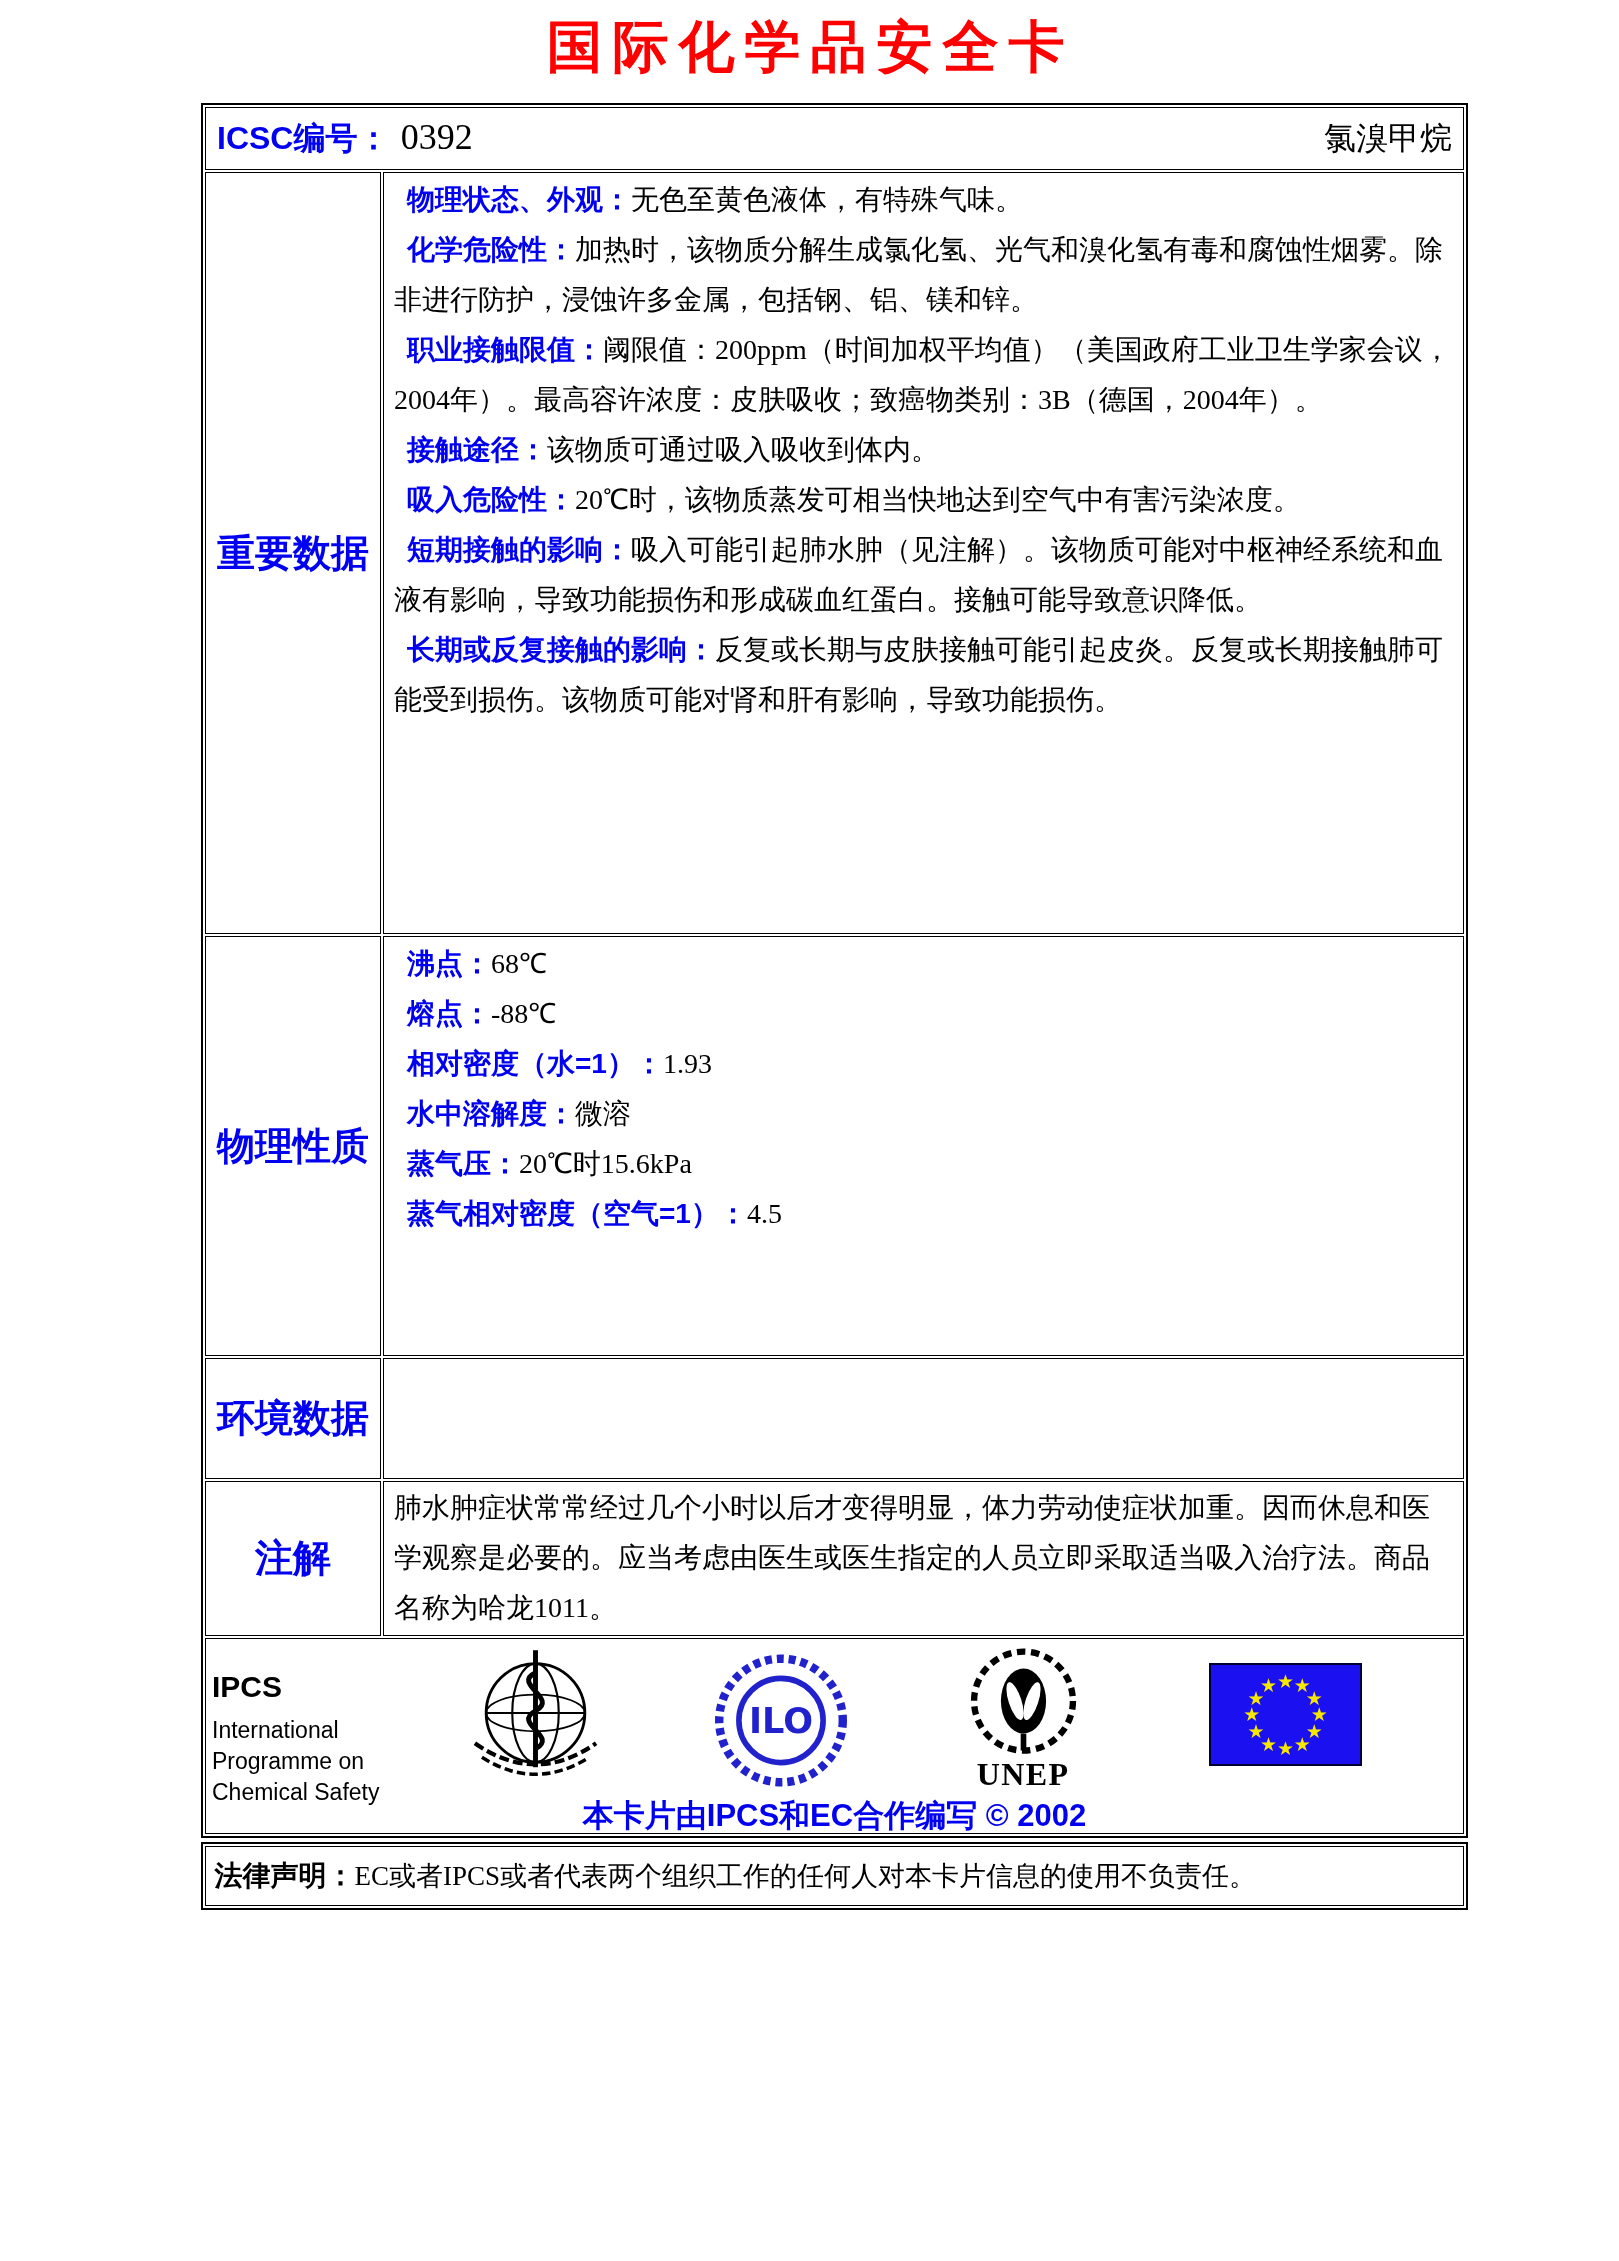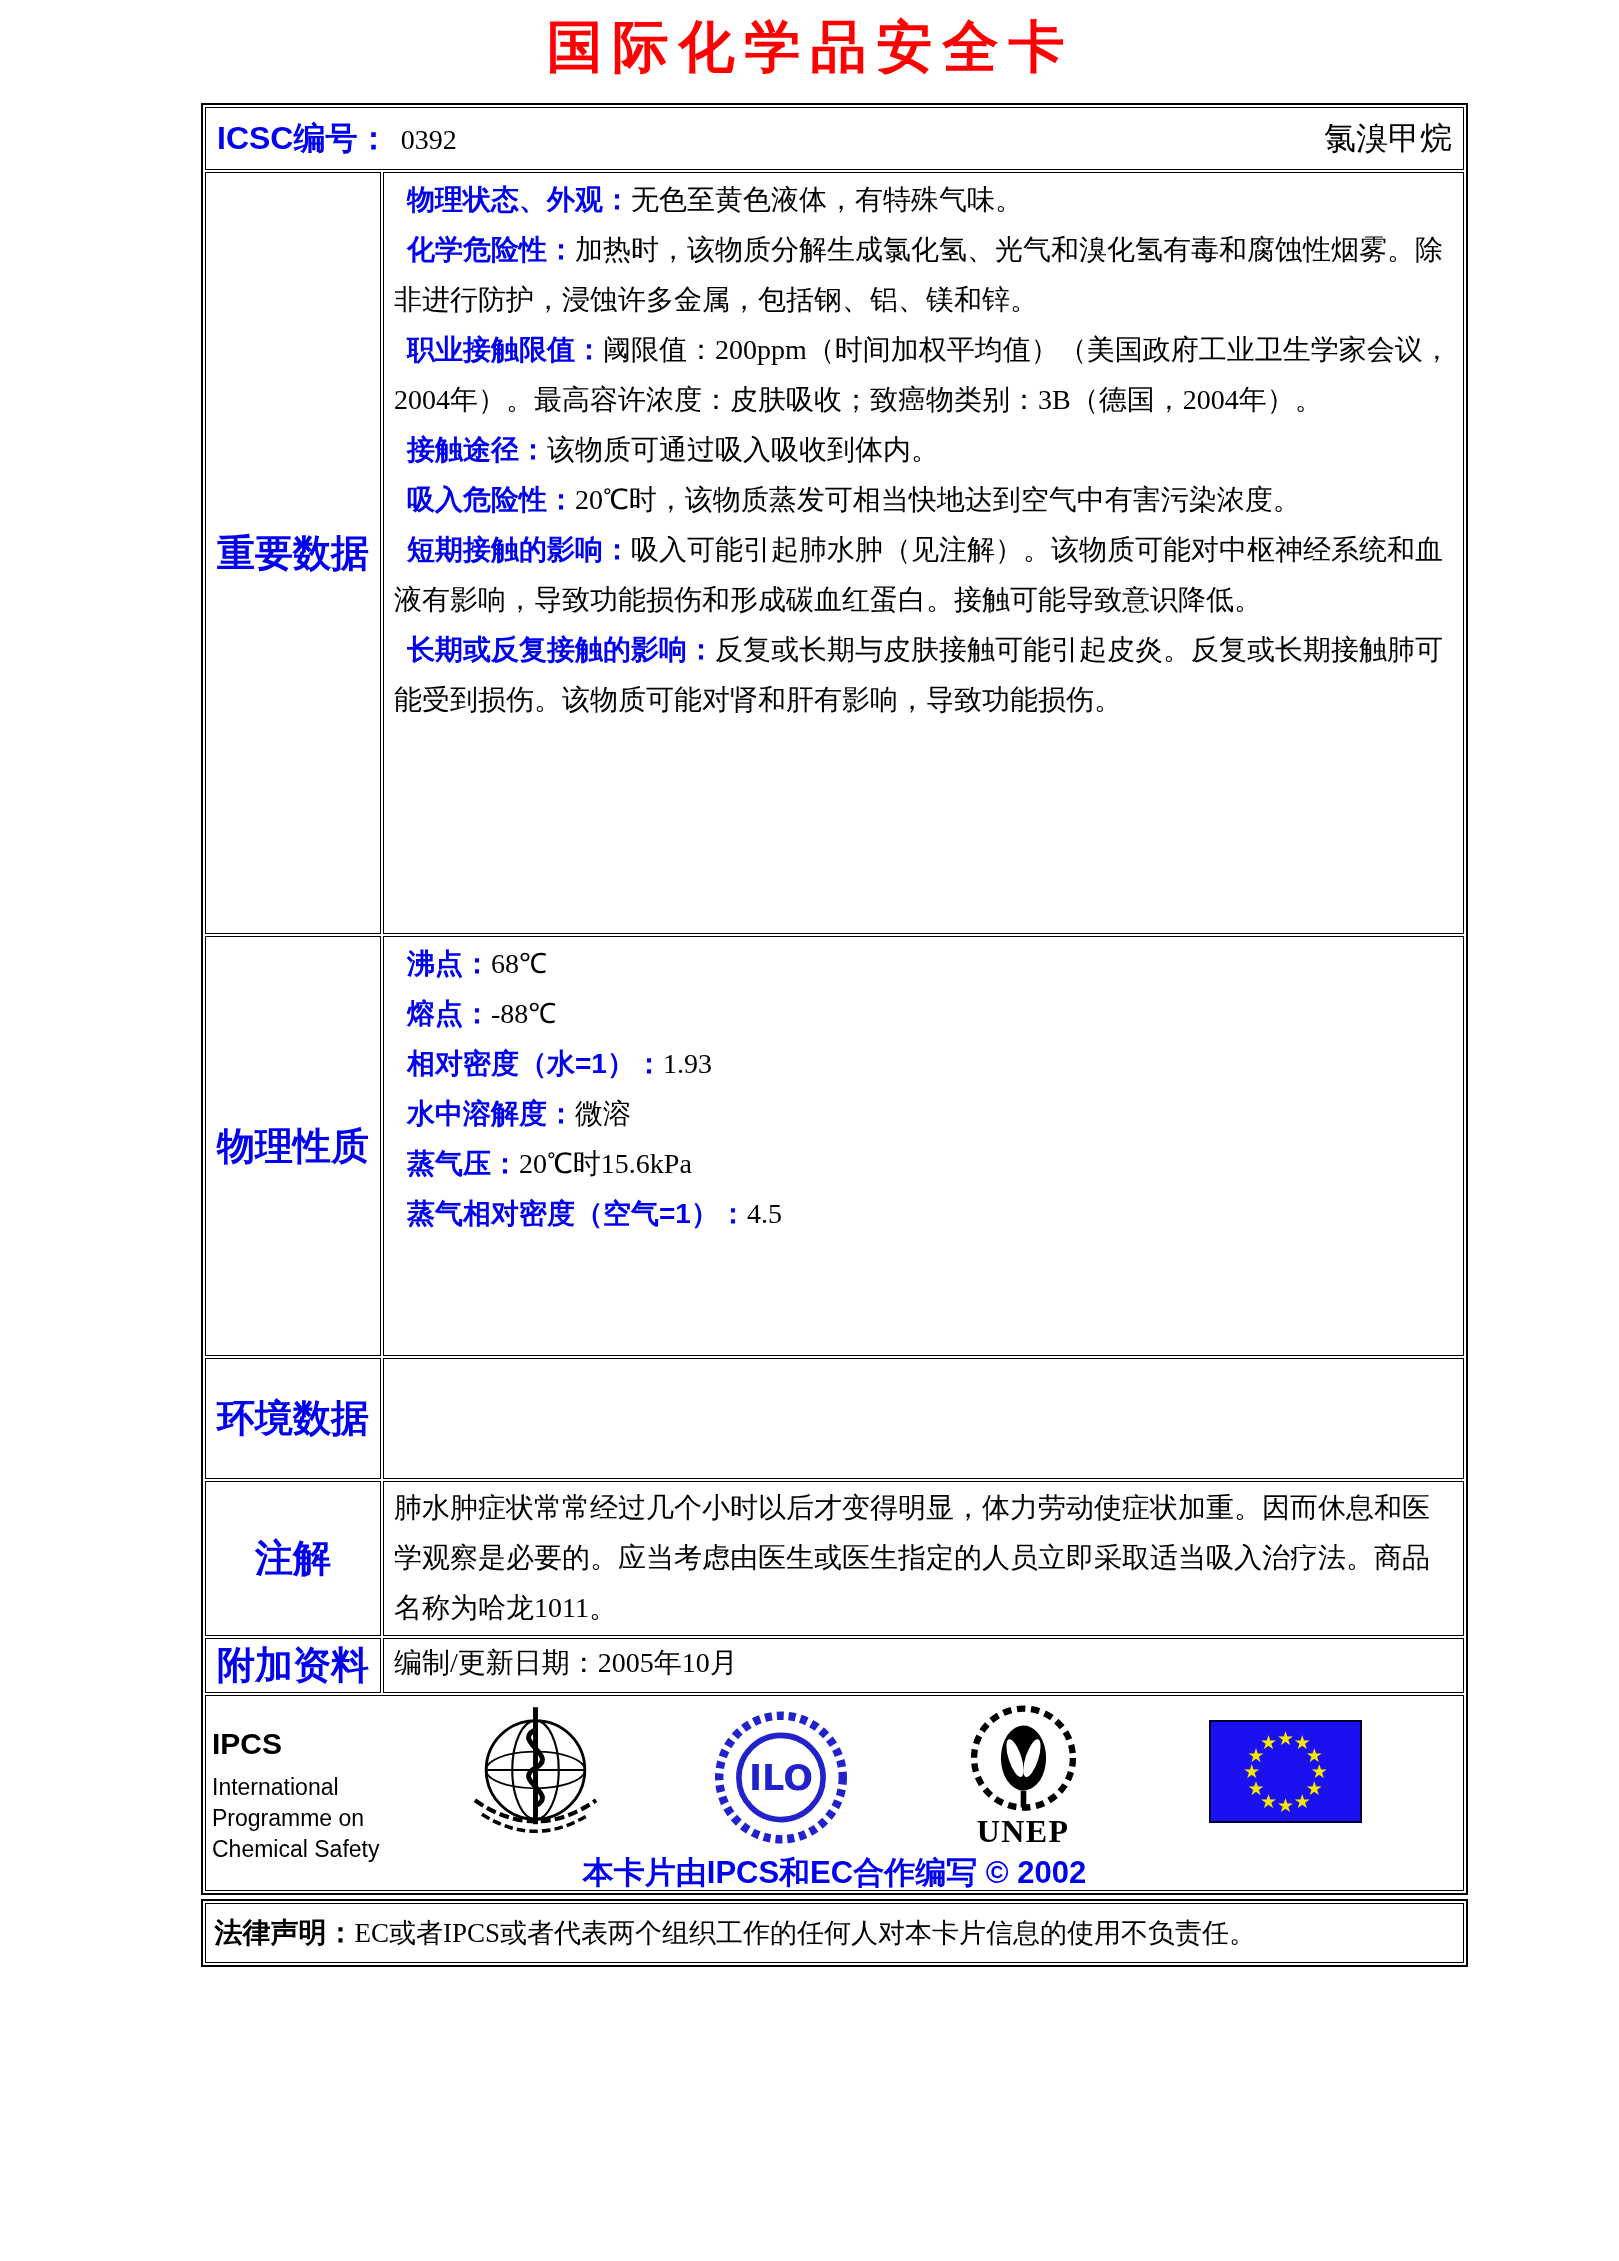--- a/index.html
+++ b/index.html
@@ -11,21 +11,21 @@
   table.card{margin:24px 0 0 201px;width:1267px;box-sizing:border-box;
              border:2.8px solid #000;border-spacing:2.1px;background:#fff;}
   table.card td{border:1.4px solid #000;}
   td.label-cell{width:172px;text-align:center;vertical-align:middle;
                 font-family:"Liberation Sans",sans-serif;font-weight:bold;
                 color:var(--label_blue);font-size:38px;}
   td.content-cell{vertical-align:top;padding:1.4px 10px;font-size:28px;line-height:50px;overflow:hidden;}
   .icsc-flex{display:flex;justify-content:space-between;align-items:center;height:59px;padding:0 10px;}
   .blue-label{font-family:"Liberation Sans",sans-serif;font-weight:bold;color:var(--label_blue);}
   .icsc-label{font-size:32px;}
-  .icsc-number{font-size:28px;margin-left:11.3px;margin-top:40px;}
+  .icsc-number{font-size:36px;margin-left:11.3px;margin-top:40px;}
   .chem-name{font-size:32px;}
   .content-cell p{margin:0;}
   .plabel{font-family:"Liberation Sans",sans-serif;font-weight:bold;color:var(--label_blue);font-size:28px;margin-left:13px;}
   .logos-cell{position:relative;padding:0;}
   .ipcs-block{position:absolute;left:6px;top:31px;font-family:"Liberation Sans",sans-serif;}
   .ipcs-title{font-size:30px;font-weight:bold;margin-bottom:11.3px;}
   .ipcs-line{font-size:23px;line-height:31px;}
   .who-logo{position:absolute;left:259px;top:7px;}
   .ilo-logo{position:absolute;left:508px;top:12.7px;}
   .unep-block{position:absolute;left:748px;top:7px;width:138px;text-align:center;}
@@ -92,24 +92,20 @@
       <td class="content-cell" style="height:116px;"></td>
     </tr>
 
     <tr>
       <td class="label-cell">注解</td>
       <td class="content-cell" style="height:148px;">
         <p>肺水肿症状常常经过几个小时以后才变得明显，体力劳动使症状加重。因而休息和医学观察是必要的。应当考虑由医生或医生指定的人员立即采取适当吸入治疗法。商品名称为哈龙1011。</p>
       </td>
     </tr>
 
-    <tr>
-      <td class="label-cell">附加资料</td>
-      <td class="content-cell" style="height:45px;line-height:45px;">编制/更新日期：2005年10月</td>
-    </tr>
 
     <tr>
       <td colspan="2" class="logos-cell" style="height:194px;">
 
         <div class="ipcs-block">
           <div class="ipcs-title">IPCS</div>
           <div class="ipcs-line">International</div>
           <div class="ipcs-line">Programme on</div>
           <div class="ipcs-line">Chemical Safety</div>
         </div>

